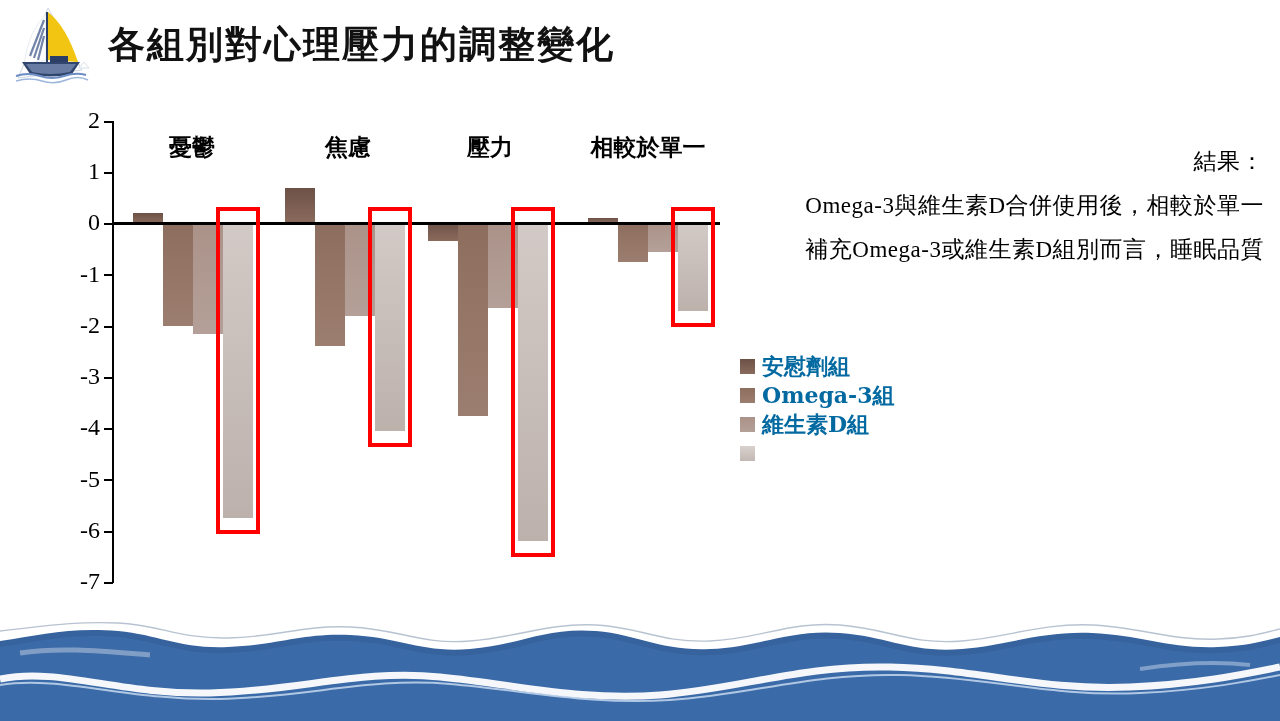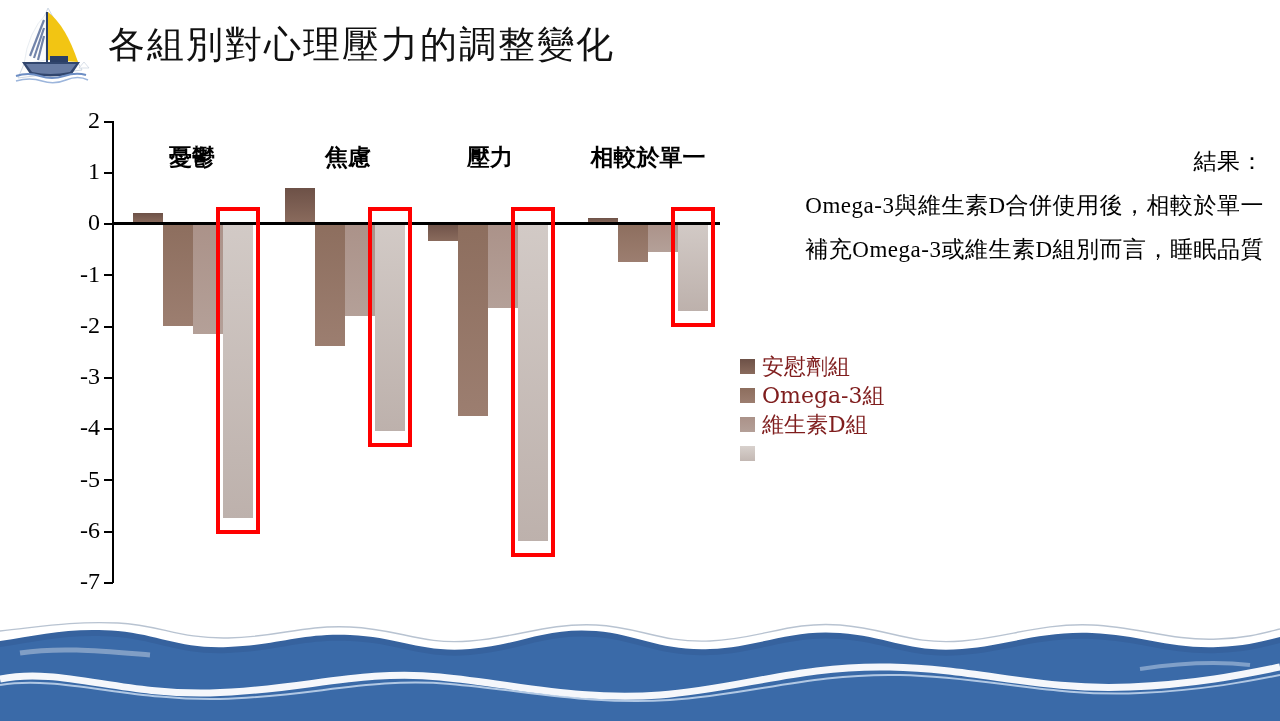--- a/index.html
+++ b/index.html
@@ -10,21 +10,21 @@
     overflow:hidden;
     position:relative;
   }
   #slide{position:absolute;left:0;top:0;width:1280px;height:721px;overflow:hidden;}
 
   
   #logo{position:absolute;left:8px;top:4px;width:84px;height:82px;}
   #title{
     position:absolute;left:108px;top:20px;
     font-family:"DejaVu Serif","Liberation Serif",serif;
-    font-weight:normal;
+    font-weight:bold;
     font-size:37px;
     letter-spacing:2px;
     color:#111111;
     white-space:nowrap;
   }
 
   
   #plot{position:absolute;left:0px;top:0px;width:740px;height:610px;}
   .ytick-label{
     position:absolute;
@@ -49,21 +49,21 @@
   }
 
   .group-label{
     position:absolute;
     font-family:Liberation Sans, sans-serif;
     font-weight:bold;
     font-size:23px;
     color:#000;
     white-space:nowrap;
     transform:translateX(-50%);
-    top:142px;
+    top:132px;
   }
 
   .bar{position:absolute;}
   .bar.s0{background:linear-gradient(to bottom,#6d5147,#8a6b5d);}
   .bar.s1{background:linear-gradient(to bottom,#8d6e5e,#9c7e70);}
   .bar.s2{background:linear-gradient(to bottom,#ab9289,#b4a098);}
   .bar.s3{background:linear-gradient(to bottom,#d2cac6,#bdb1ac);}
 
   .hi-box{
     position:absolute;
@@ -90,23 +90,23 @@
   }
   .legend-swatch{
     width:15px;height:15px;margin-right:7px;flex:0 0 auto;
   }
   .legend-swatch.s0{background:linear-gradient(to bottom,#6d5147,#8a6b5d);}
   .legend-swatch.s1{background:linear-gradient(to bottom,#8d6e5e,#9c7e70);}
   .legend-swatch.s2{background:linear-gradient(to bottom,#ab9289,#b4a098);}
   .legend-swatch.s3{background:linear-gradient(to bottom,#d8d1cd,#c3b8b3);}
   .legend-text{
     font-family:"DejaVu Serif","Liberation Serif",serif;
-    font-weight:normal;
+    font-weight:bold;
     font-size:22px;
-    color:#7f1d1d;
+    color:#0369a1;
     white-space:nowrap;
   }
 
   
   #wave{position:absolute;left:0;bottom:0;width:1280px;height:112px;}
 </style>
 </head>
 <body>
 
 <div id="slide">

